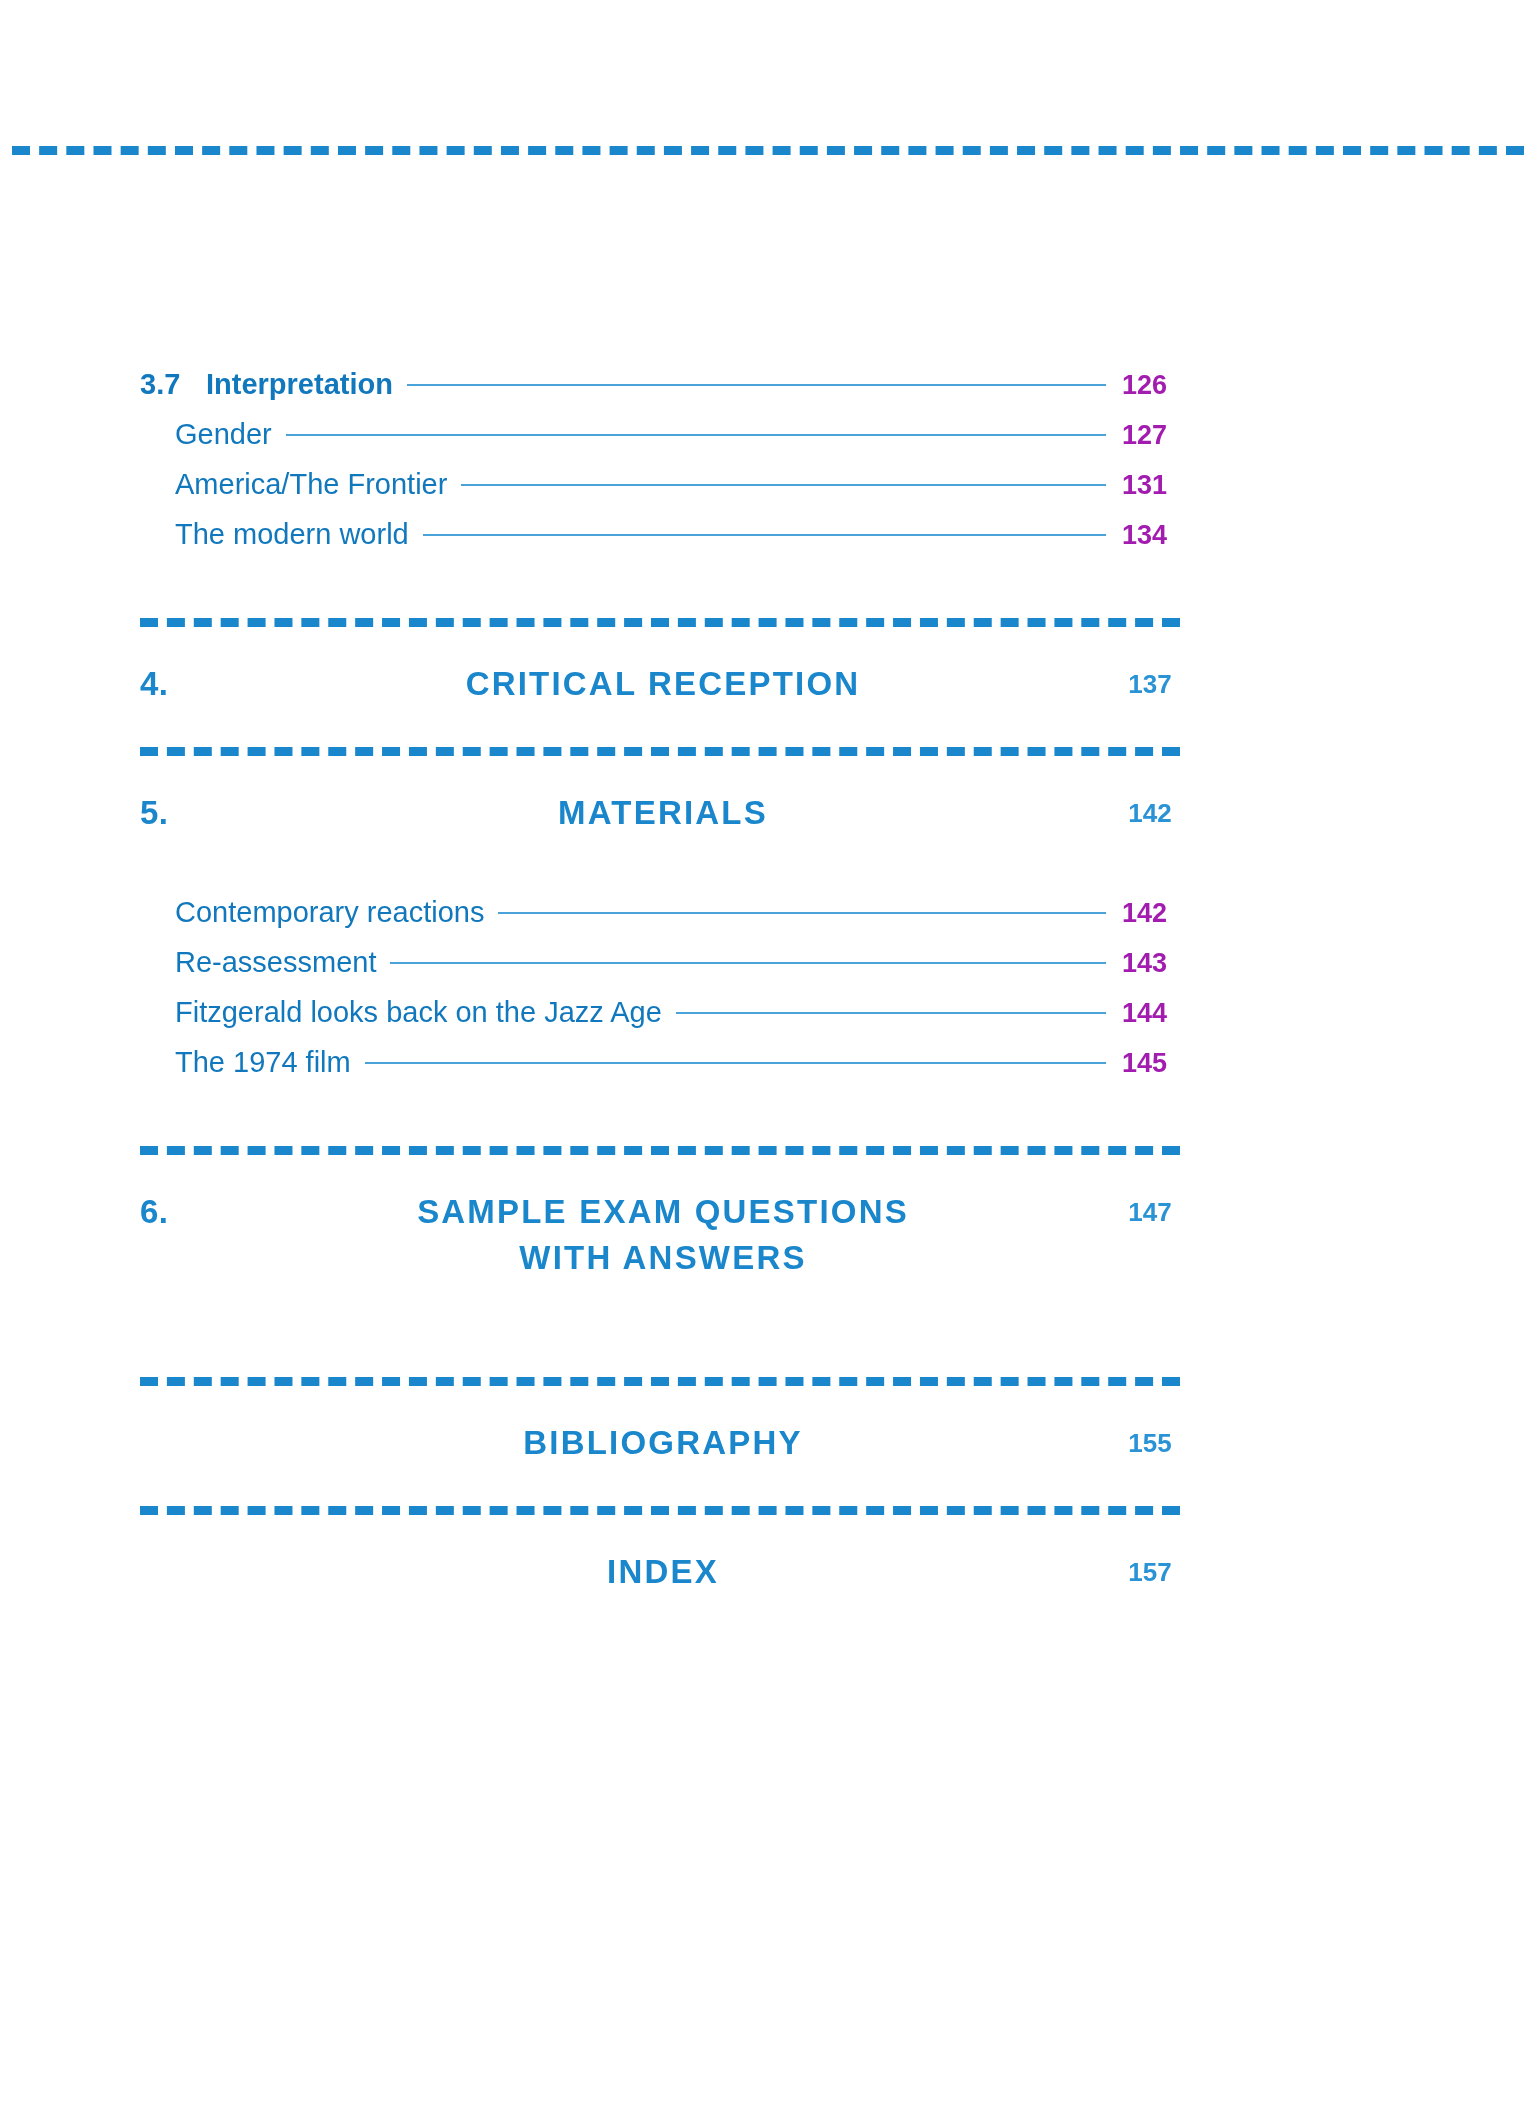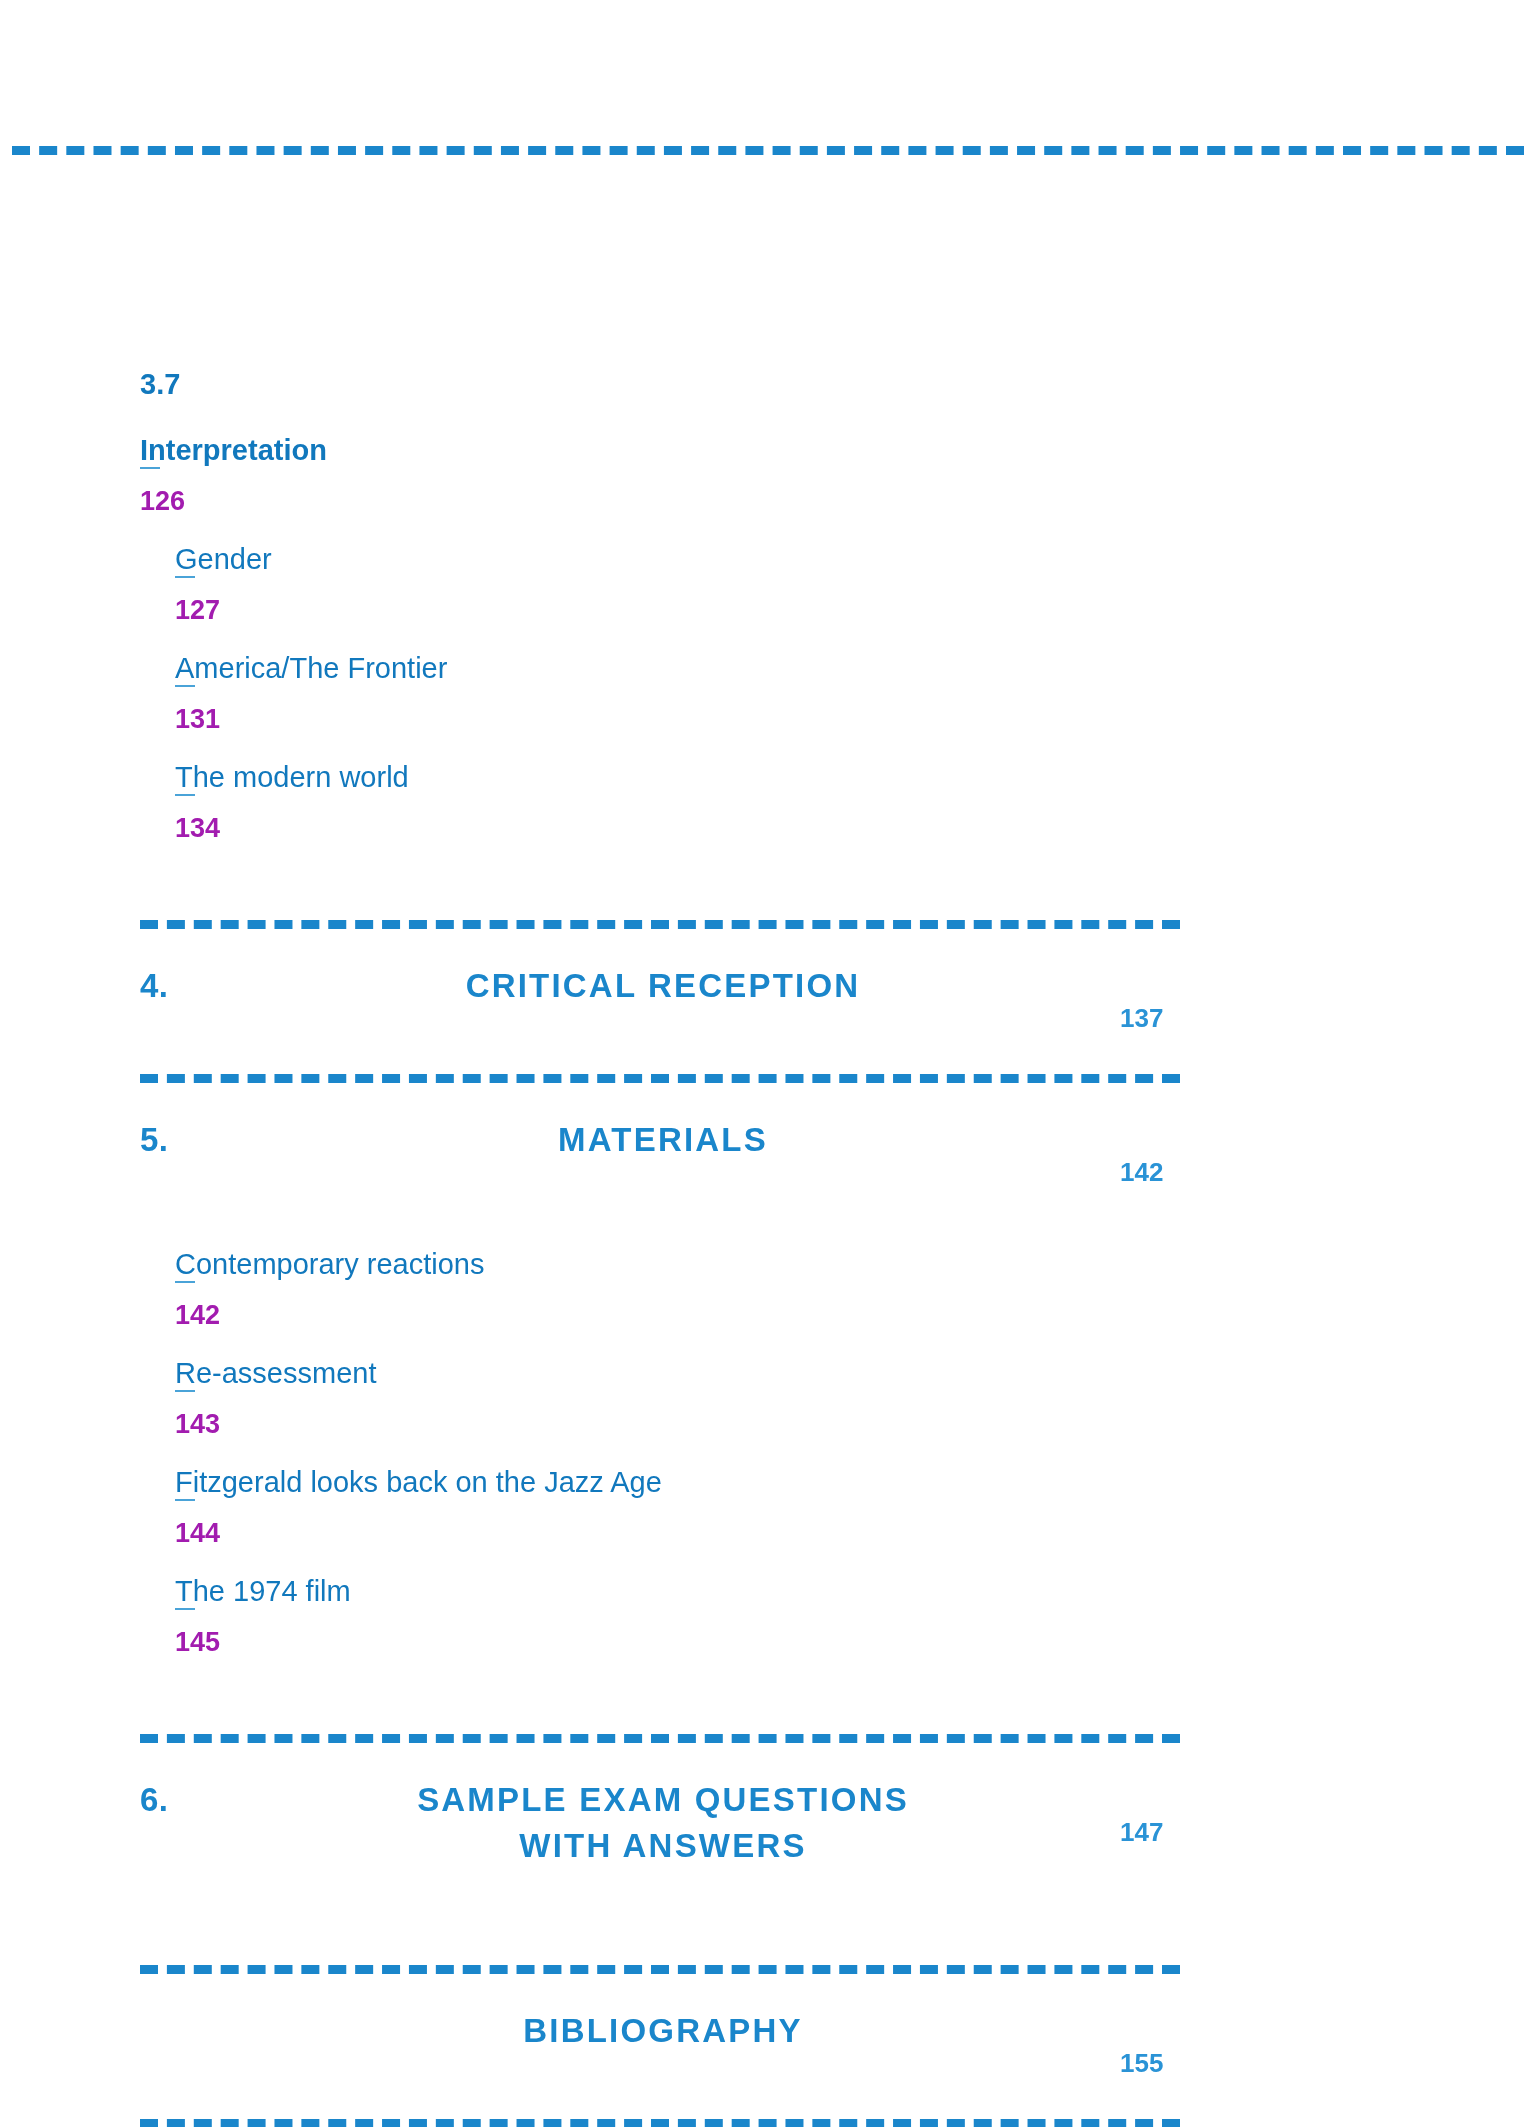--- a/index.html
+++ b/index.html
@@ -43,21 +43,20 @@
     padding: 0;
     list-style: none;
   }
   .entry {
     display: flex;
     align-items: baseline;
     font-size: 29px;
     line-height: 49px;
     color: #1178bd;
     white-space: nowrap;
-    flex-direction: column;
   }
   .entry.bold .label { font-weight: bold; }
   .entry .num-prefix {
     font-weight: bold;
     width: 66px;
     flex: 0 0 66px;
     font-size: 29px;
   }
   .entry .label {
     flex: 0 0 auto;
@@ -105,23 +104,22 @@
     color: #1a86cb;
     line-height: 46px;
     white-space: pre-line;
     text-align: center;
   }
   .section-page {
     flex: 0 0 60px;
     font-size: 26px;
     font-weight: bold;
     color: #2a93d6;
-    text-align: left;
+    text-align: center;
     padding-top: 8px;
-    margin-top: 32px;
   }
 
   .rule-wrap {
     padding: 0;
   }
   .rule-line {
     height: 0;
     border-top: 9px dashed #1a86cb;
   }
 

